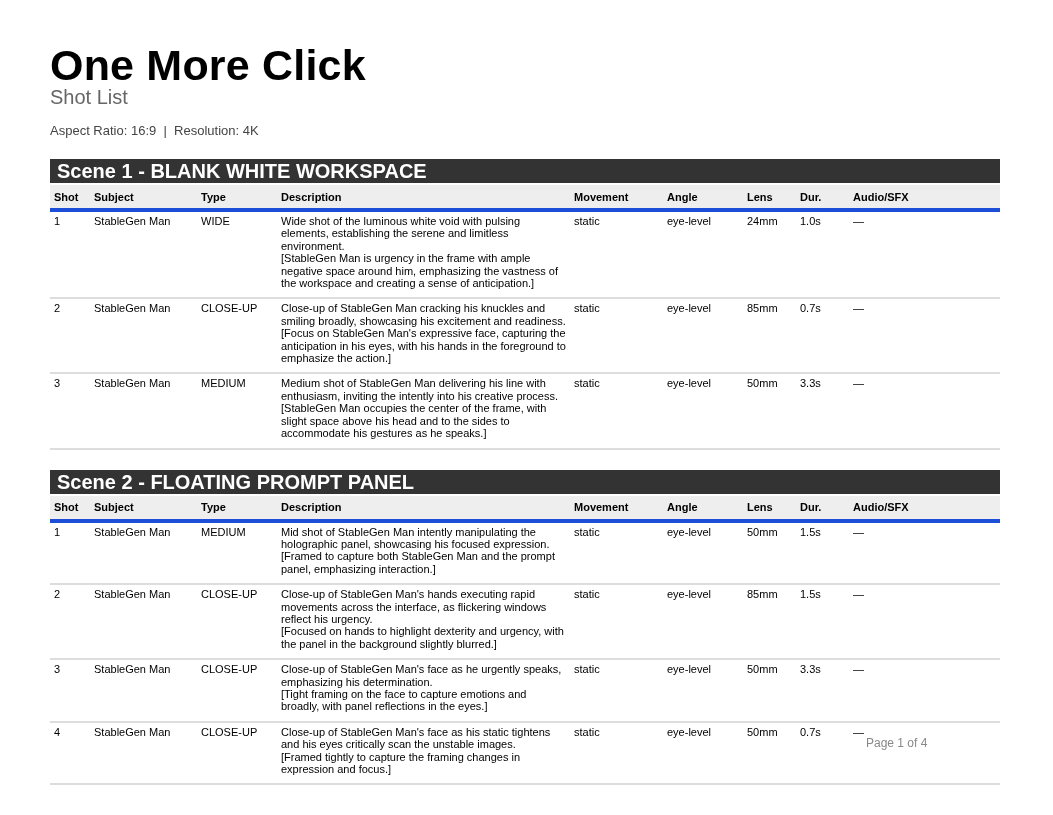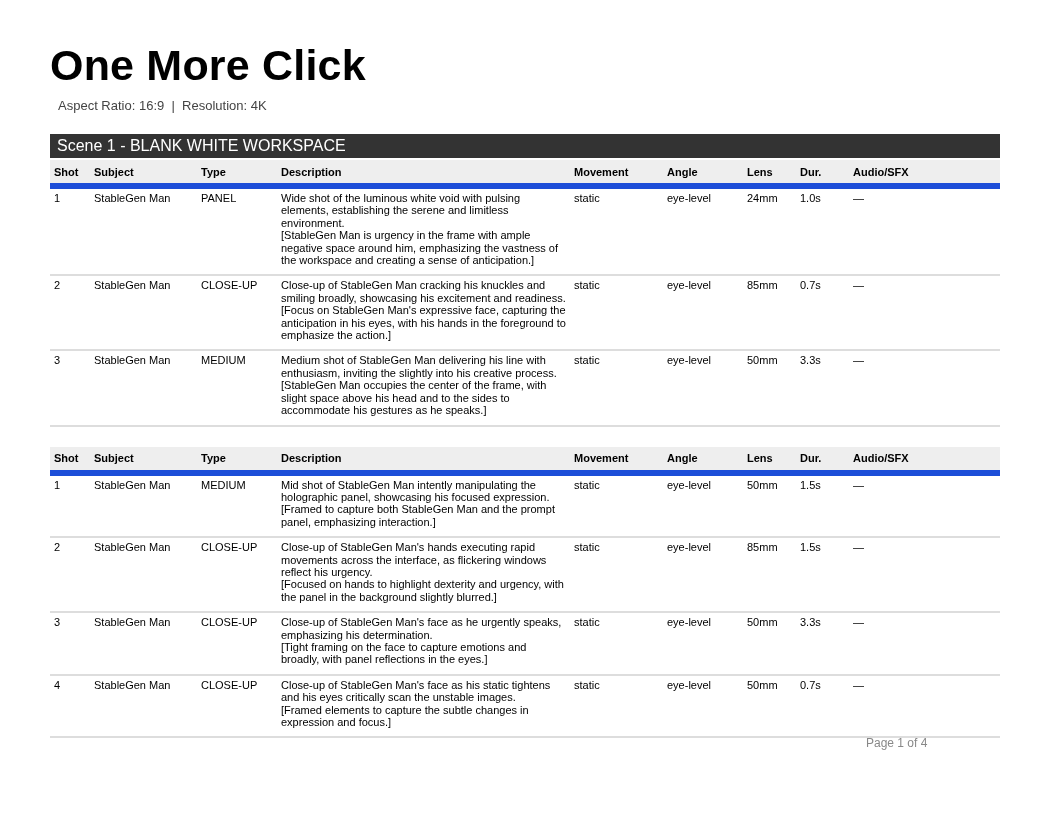--- a/index.html
+++ b/index.html
@@ -3,43 +3,44 @@
   <meta charset="utf-8">
   <style>
     html, body { margin: 0; padding: 0; background: #ffffff; }
     body {
       width: 1053px; height: 815px; overflow: hidden; position: relative;
       font-family: "Liberation Sans", sans-serif; color: #000;
     }
     .page { position: absolute; left: 50px; top: 46px; width: 950px; }
     .doc-title { font-size: 43px; font-weight: bold; line-height: 38px; margin: 0; letter-spacing: 0.2px; }
     .doc-subtitle { font-size: 20px; color: #666; line-height: 24px; margin-top: 1px; }
-    .meta { font-size: 13px; color: #444; margin-top: 14px; line-height: 16px; margin-left: 8px; }
+    .meta { font-size: 13px; color: #444; margin-top: 14px; line-height: 16px; }
     .scene { margin-top: 20px; }
     .scene + .scene { margin-top: 20px; }
     .scene-header {
-      background: #333333; color: #ffffff; font-weight: normal; font-size: 16px;
+      background: #333333; color: #ffffff; font-weight: bold; font-size: 20px;
       height: 24px; line-height: 24px; padding-left: 7px;
     }
     table { width: 950px; border-collapse: collapse; table-layout: fixed; margin-top: 2px; }
     thead th {
       background: #eeeeee; font-size: 11px; font-weight: bold; text-align: left;
-      height: 23px; padding: 0 0 0 4px; border-bottom: 6px solid #1d4ed8; vertical-align: middle;
+      height: 23px; padding: 0 0 0 4px; border-bottom: 4px solid #1d4ed8; vertical-align: middle;
     }
     tbody td {
       font-size: 11px; line-height: 12.4px; vertical-align: top; padding: 3px 4px 8px 4px;
       border-bottom: 2px solid #dddddd;
     }
     .footer { position: absolute; left: 866px; top: 736px; font-size: 12px; color: #888; }
   </style>
 </head>
 <body>
 
 <div class="page">
   <h1 class="doc-title">One More Click</h1>
+  <div class="doc-subtitle">Shot List</div>
   <div class="meta" style="white-space:pre">Aspect Ratio: 16:9  |  Resolution: 4K</div>
 
   <div id="scenes">
   <section class="scene">
     <div class="scene-header">Scene 1 - BLANK WHITE WORKSPACE</div>
     <table>
       <colgroup>
         <col style="width:40px">
             <col style="width:107px">
             <col style="width:80px">
@@ -60,21 +61,21 @@
               <th>Angle</th>
               <th>Lens</th>
               <th>Dur.</th>
               <th>Audio/SFX</th>
             </tr>
           </thead>
       <tbody>
             <tr>
               <td>1</td>
               <td>StableGen Man</td>
-              <td>PANEL</td>
+              <td>WIDE</td>
               <td>
                 <div>Wide shot of the luminous white void with pulsing elements, establishing the serene and limitless environment.</div>
                 <div>[StableGen Man is urgency in the frame with ample negative space around him, emphasizing the vastness of the workspace and creating a sense of anticipation.]</div>
               </td>
               <td>static</td>
               <td>eye-level</td>
               <td>24mm</td>
               <td>1.0s</td>
               <td>—</td>
             </tr>
@@ -90,34 +91,35 @@
               <td>eye-level</td>
               <td>85mm</td>
               <td>0.7s</td>
               <td>—</td>
             </tr>
             <tr>
               <td>3</td>
               <td>StableGen Man</td>
               <td>MEDIUM</td>
               <td>
-                <div>Medium shot of StableGen Man delivering his line with enthusiasm, inviting the slightly into his creative process.</div>
+                <div>Medium shot of StableGen Man delivering his line with enthusiasm, inviting the intently into his creative process.</div>
                 <div>[StableGen Man occupies the center of the frame, with slight space above his head and to the sides to accommodate his gestures as he speaks.]</div>
               </td>
               <td>static</td>
               <td>eye-level</td>
               <td>50mm</td>
               <td>3.3s</td>
               <td>—</td>
             </tr>
           </tbody>
     </table>
   </section>
 
   <section class="scene">
+    <div class="scene-header">Scene 2 - FLOATING PROMPT PANEL</div>
     <table>
       <colgroup>
         <col style="width:40px">
             <col style="width:107px">
             <col style="width:80px">
             <col style="width:293px">
         <col style="width:93px">
             <col style="width:80px">
             <col style="width:53px">
             <col style="width:53px">
@@ -178,21 +180,21 @@
               <td>50mm</td>
               <td>3.3s</td>
               <td>—</td>
             </tr>
             <tr>
               <td>4</td>
               <td>StableGen Man</td>
               <td>CLOSE-UP</td>
               <td>
                 <div>Close-up of StableGen Man's face as his static tightens and his eyes critically scan the unstable images.</div>
-                <div>[Framed elements to capture the subtle changes in expression and focus.]</div>
+                <div>[Framed tightly to capture the framing changes in expression and focus.]</div>
               </td>
               <td>static</td>
               <td>eye-level</td>
               <td>50mm</td>
               <td>0.7s</td>
               <td>—</td>
             </tr>
           </tbody>
     </table>
   </section>

